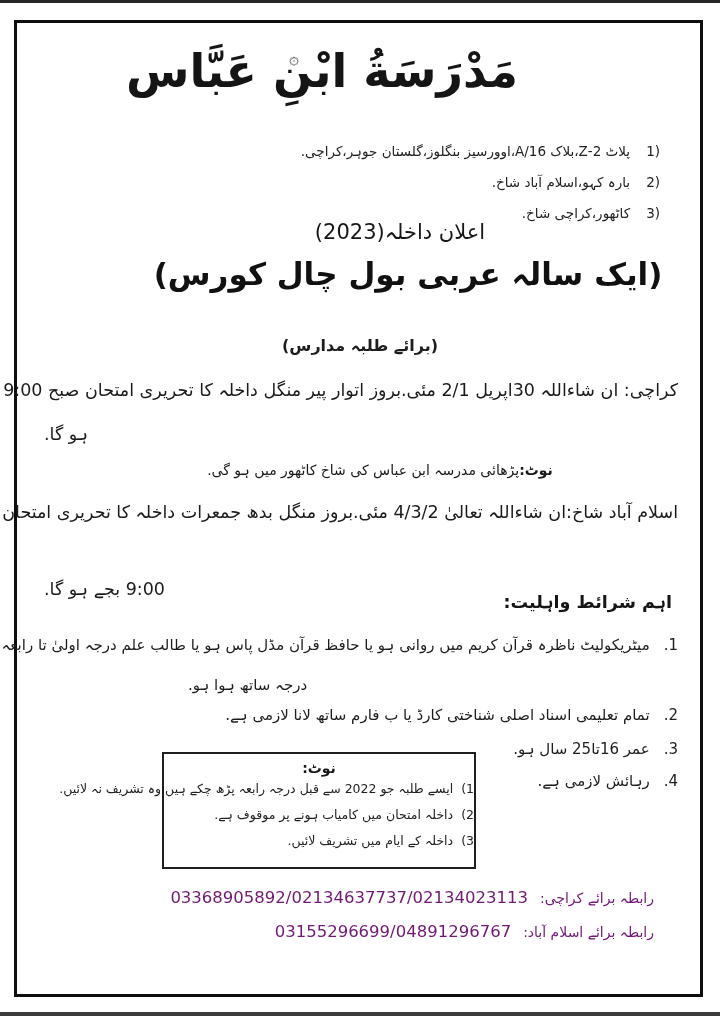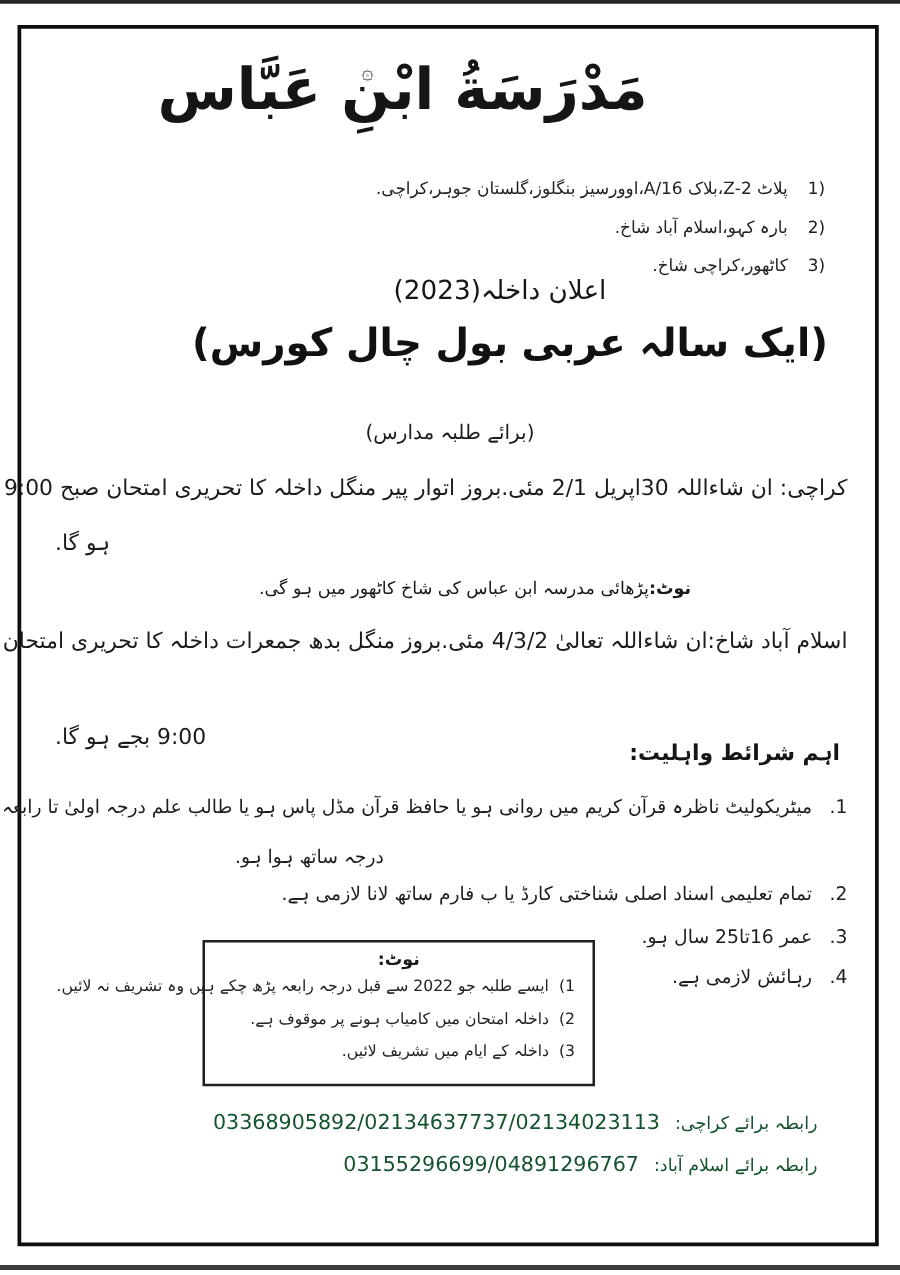--- a/index.html
+++ b/index.html
@@ -37,21 +37,21 @@
   .announcement{
     position:absolute;top:220px;left:0;width:100%;text-align:center;
     font-size:21px;font-weight:normal;color:#161616;margin-left:40px;
   }
   .course-title{
     position:absolute;top:256px;left:0;width:100%;text-align:center;
     font-size:31px;font-weight:bold;color:#111;letter-spacing:0.5px;padding-left:48px;
   }
   .subtitle{
     position:absolute;top:336px;left:0;width:100%;text-align:center;
-    font-size:16px;font-weight:normal;color:#1d1d1d;
+    font-size:16px;font-weight:bold;color:#1d1d1d;
   }
   .para-line{
     position:absolute;left:38px;right:42px;direction:rtl;
     font-size:17.5px;color:#1b1b1b;
     text-align:justify;text-align-last:justify;white-space:nowrap;
   }
   .para-cont{
     position:absolute;left:44px;direction:rtl;font-size:17.5px;color:#1b1b1b;
     text-align:left;
   }
@@ -85,25 +85,25 @@
   .note-box{
     position:absolute;top:752px;left:162px;width:314px;height:117px;
     border:2px solid #1f1f1f;box-sizing:border-box;background:#fff;
     direction:rtl;
   }
   .note-box-title{
     text-align:center;font-size:14px;font-weight:bold;margin-top:6px;color:#191919;
   }
   .note-box-line{
     text-align:right;font-size:12.5px;color:#222;line-height:26px;
-    padding-right:14px;padding-left:8px;white-space:nowrap;
+    padding-left:8px;white-space:nowrap;
   }
   .note-box-line .bnum{display:inline-block;margin-left:8px;}
   .phone-line{
-    position:absolute;direction:rtl;text-align:right;color:#14532d;white-space:nowrap;
+    position:absolute;direction:rtl;text-align:right;color:#701a75;white-space:nowrap;
   }
   .phone-karachi{top:888px;right:66px;}
   .phone-islamabad{top:922px;right:66px;}
   .phone-label{font-size:14px;margin-left:12px;}
   .phone-nums{font-size:16.5px;letter-spacing:0.5px;direction:ltr;unicode-bidi:embed;}
 </style>
 </head>
 <body>
 
 <div class="page">

